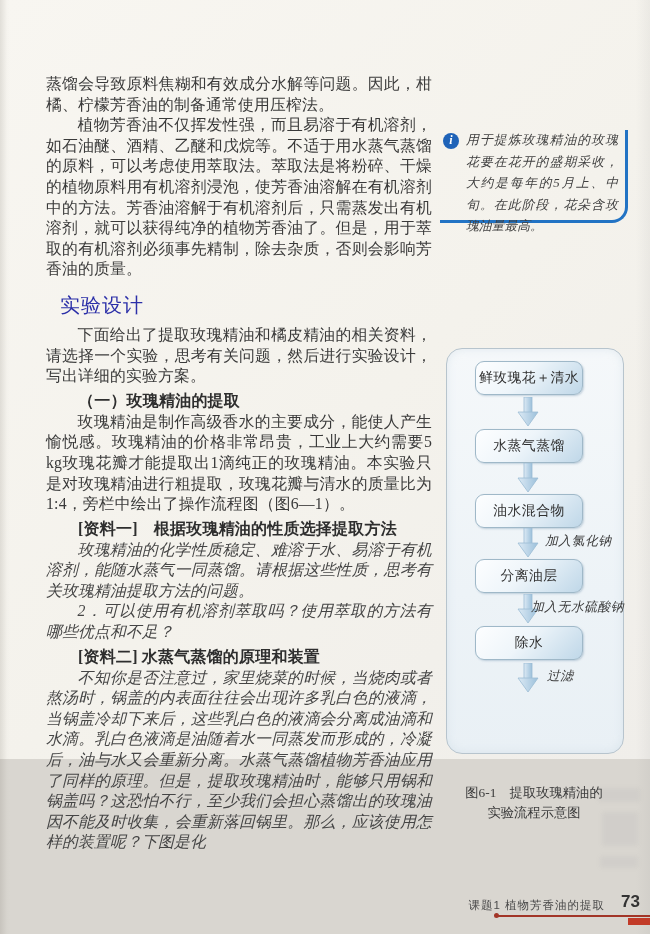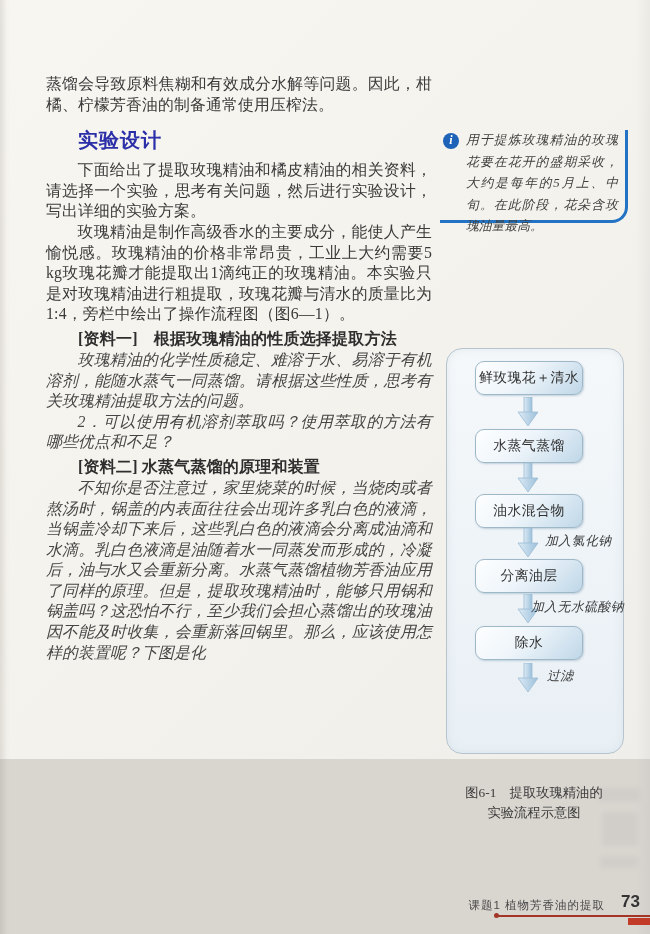--- a/index.html
+++ b/index.html
@@ -25,21 +25,21 @@
   #main-col {
     position:absolute; left:46px; top:74px; width:386px;
     font-size:15.8px; line-height:20.6px; color:#3a3a3a;
     text-align:justify; letter-spacing:0.2px;
   }
   #main-col p { margin:0; }
   .ind { text-indent:2em; }
   .kai { font-style:italic; color:#454545; }
   h2.design-head {
     color:#2b2fa8; font-size:20px; line-height:24px;
-    margin:13px 0 8px 32px; font-weight:bold; letter-spacing:1px;
+    margin:13px 0 8px 14px; font-weight:normal; letter-spacing:1px;
   }
   h3.sub-head {
     font-size:16px; line-height:21px; font-weight:bold; color:#2e2e2e;
     margin:3px 0 1px; text-indent:2em; text-align:left;
   }
   
   #info-note {
     position:absolute; left:440px; top:130px; width:185px; height:90px;
     border-right:3px solid #2273c4; border-bottom:3px solid #2273c4;
     border-bottom-right-radius:16px;
@@ -98,22 +98,24 @@
 </style>
 </head>
 <body>
 
 <div id="page">
   <div class="edge-left"></div>
   <div class="edge-right"></div>
 
   <div id="main-col">
     <p>蒸馏会导致原料焦糊和有效成分水解等问题。因此，柑橘、柠檬芳香油的制备通常使用压榨法。</p>
+    <p class="ind">植物芳香油不仅挥发性强，而且易溶于有机溶剂，如石油醚、酒精、乙醚和戊烷等。不适于用水蒸气蒸馏的原料，可以考虑使用萃取法。萃取法是将粉碎、干燥的植物原料用有机溶剂浸泡，使芳香油溶解在有机溶剂中的方法。芳香油溶解于有机溶剂后，只需蒸发出有机溶剂，就可以获得纯净的植物芳香油了。但是，用于萃取的有机溶剂必须事先精制，除去杂质，否则会影响芳香油的质量。</p>
     <h2 class="design-head">实验设计</h2>
     <p class="ind">下面给出了提取玫瑰精油和橘皮精油的相关资料，请选择一个实验，思考有关问题，然后进行实验设计，写出详细的实验方案。</p>
+    <h3 class="sub-head">（一）玫瑰精油的提取</h3>
     <p class="ind">玫瑰精油是制作高级香水的主要成分，能使人产生愉悦感。玫瑰精油的价格非常昂贵，工业上大约需要5 kg玫瑰花瓣才能提取出1滴纯正的玫瑰精油。本实验只是对玫瑰精油进行粗提取，玫瑰花瓣与清水的质量比为1:4，旁栏中绘出了操作流程图（图6—1）。</p>
     <h3 class="sub-head">[资料一]　根据玫瑰精油的性质选择提取方法</h3>
     <p class="ind kai">玫瑰精油的化学性质稳定、难溶于水、易溶于有机溶剂，能随水蒸气一同蒸馏。请根据这些性质，思考有关玫瑰精油提取方法的问题。</p>
     <p class="ind kai">2．可以使用有机溶剂萃取吗？使用萃取的方法有哪些优点和不足？</p>
     <h3 class="sub-head">[资料二] 水蒸气蒸馏的原理和装置</h3>
     <p class="ind kai">不知你是否注意过，家里烧菜的时候，当烧肉或者熬汤时，锅盖的内表面往往会出现许多乳白色的液滴，当锅盖冷却下来后，这些乳白色的液滴会分离成油滴和水滴。乳白色液滴是油随着水一同蒸发而形成的，冷凝后，油与水又会重新分离。水蒸气蒸馏植物芳香油应用了同样的原理。但是，提取玫瑰精油时，能够只用锅和锅盖吗？这恐怕不行，至少我们会担心蒸馏出的玫瑰油因不能及时收集，会重新落回锅里。那么，应该使用怎样的装置呢？下图是化</p>
   </div>
 
   <div id="info-note">
     <div id="info-icon">i</div>

